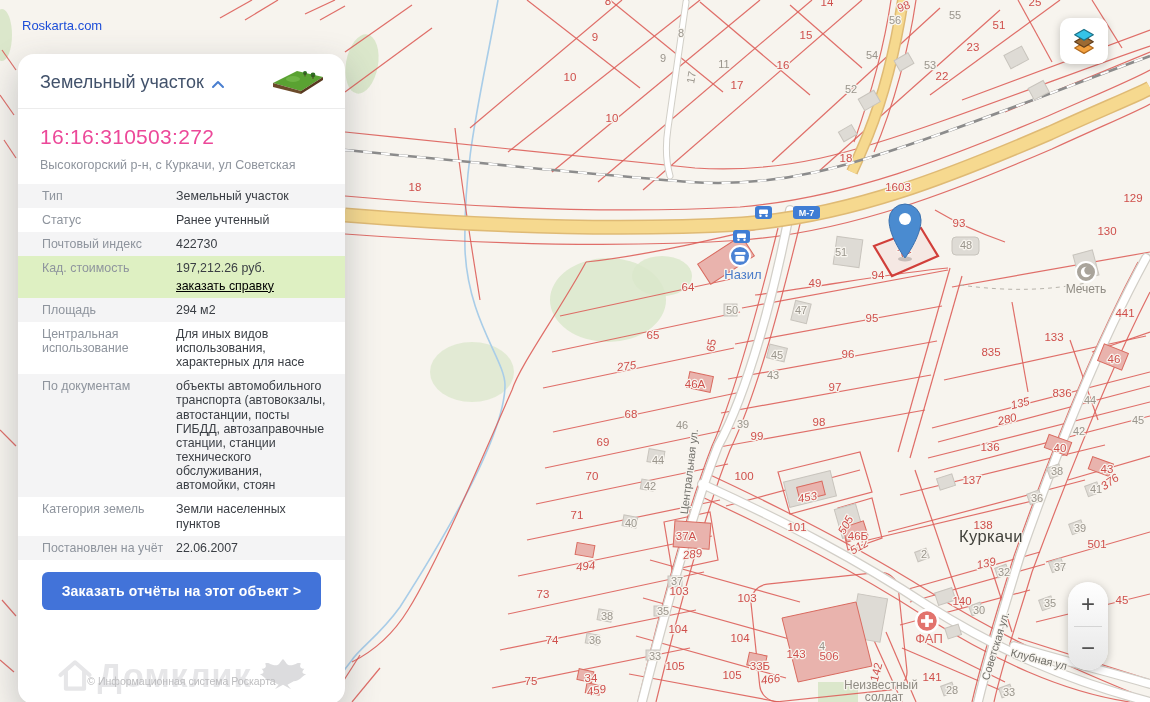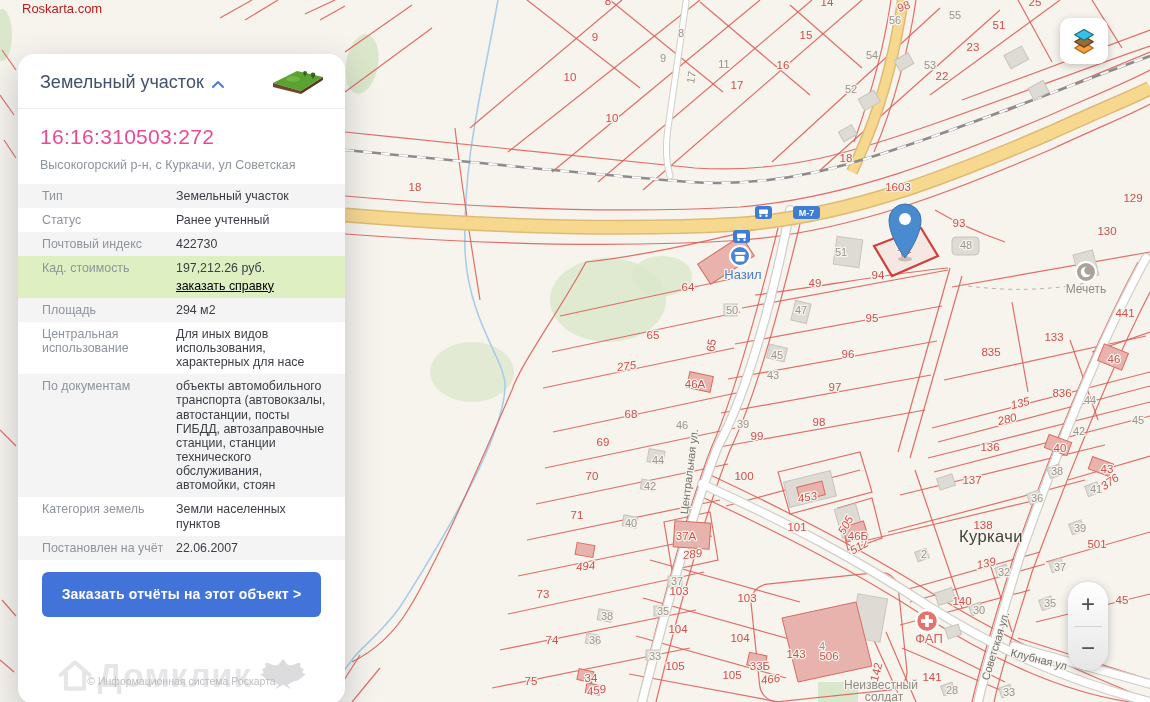--- a/index.html
+++ b/index.html
@@ -28,42 +28,42 @@
   .hw-fill{stroke:#f6d98f;fill:none;stroke-width:12;}
   .hwb-case{stroke:#dfba75;fill:none;stroke-width:12;}
   .hwb-fill{stroke:#f6d98f;fill:none;stroke-width:9;}
   .rail-base{stroke:#8c8c8c;stroke-width:2.6;fill:none;}
   .rail-dash{stroke:#ffffff;stroke-width:2;fill:none;stroke-dasharray:9 9;}
   .stream{stroke:#a9cde8;stroke-width:1.6;fill:none;}
   .bld{fill:#dedbd5;stroke:#c8c4bd;stroke-width:1;}
   .bldp{fill:#e9b3ad;stroke:#d96a5f;stroke-width:1;}
   .green{fill:#dbe7cb;}
   
-  #brand{position:absolute;left:22px;top:1px;font-size:13px;color:#b91c1c;z-index:5;}
+  #brand{position:absolute;left:22px;top:18px;font-size:13px;color:#1d4ed8;z-index:5;}
   
   #panel{position:absolute;left:18px;top:22px;width:327px;height:650px;background:#fff;
          border-radius:16px;box-shadow:0 12px 34px rgba(55,60,75,.28);z-index:10;
          display:flex;flex-direction:column;overflow:hidden;margin-top:32px;}
   .p-header{display:flex;align-items:center;gap:7px;padding:12px 20px 10px 22px;flex:none;}
   .p-title{font-size:18px;color:#42526b;font-weight:500;}
   .p-chevron{margin-top:3px;cursor:pointer;}
   .p-thumb{margin-left:auto;}
   .p-div{border-top:1px solid #ececec;margin:0;flex:none;}
   .cad{padding:16px 22px 12px;flex:none;}
   .cad-num{font-size:21px;color:#ec4899;font-weight:500;letter-spacing:.3px;}
   .cad-addr{margin-top:9px;font-size:12.5px;color:#8e949d;}
   .rows{font-size:12.4px;line-height:1.14;flex:0 1 auto;}
   .row{display:flex;padding:5px 0;}
   .row.shade{background:#f4f4f5;}
   .row.greenrow{background:#def0c2;}
   .rl{flex:0 0 126px;color:#8e949d;padding-left:24px;padding-right:8px;}
   .rv{flex:1;color:#3a3e44;padding-right:16px;}
   .rv a{color:#000000;display:inline-block;margin-top:3px;cursor:pointer;}
   .btn-wrap{padding:12px 24px 0;flex:none;}
-  .cta{width:100%;height:45px;background:#4273d9;color:#fff;border:none;border-radius:6px;
+  .cta{width:100%;height:38px;background:#4273d9;color:#fff;border:none;border-radius:6px;
        font-size:14px;font-weight:700;font-family:"Liberation Sans",sans-serif;cursor:pointer;letter-spacing:.2px;}
   .p-footer{margin-top:auto;position:relative;flex:none;height:76px;}
   .wm{position:absolute;left:0;right:0;bottom:6px;display:flex;align-items:center;justify-content:center;gap:2px;}
   .wm-text{font-size:34px;font-weight:700;color:#e6e6e8;letter-spacing:1px;}
   .copyright{position:absolute;left:0;right:0;bottom:17px;text-align:center;font-size:10.5px;color:#bdbdbf;}
   
   #layers-btn{position:absolute;left:1060px;top:18px;width:48px;height:46px;background:#fff;
       border:none;border-radius:10px;box-shadow:0 2px 8px rgba(0,0,0,.22);cursor:pointer;z-index:6;
       display:flex;align-items:center;justify-content:center;padding:0;}
   #zoom-ctl{position:absolute;left:1068px;top:582px;width:40px;height:88px;border-radius:20px;

